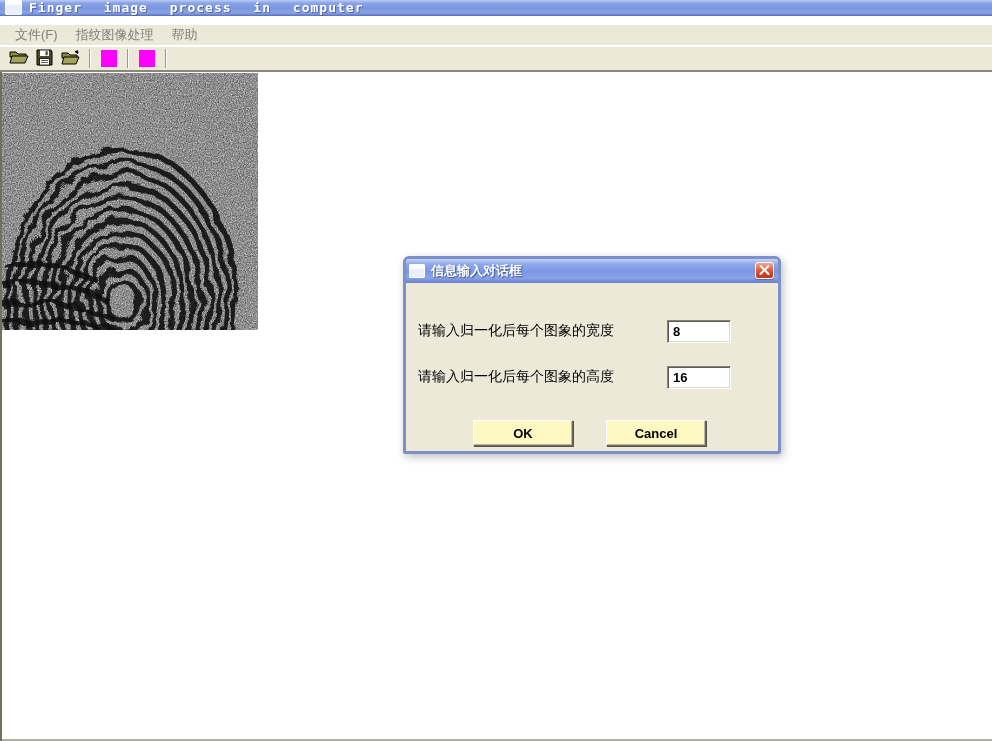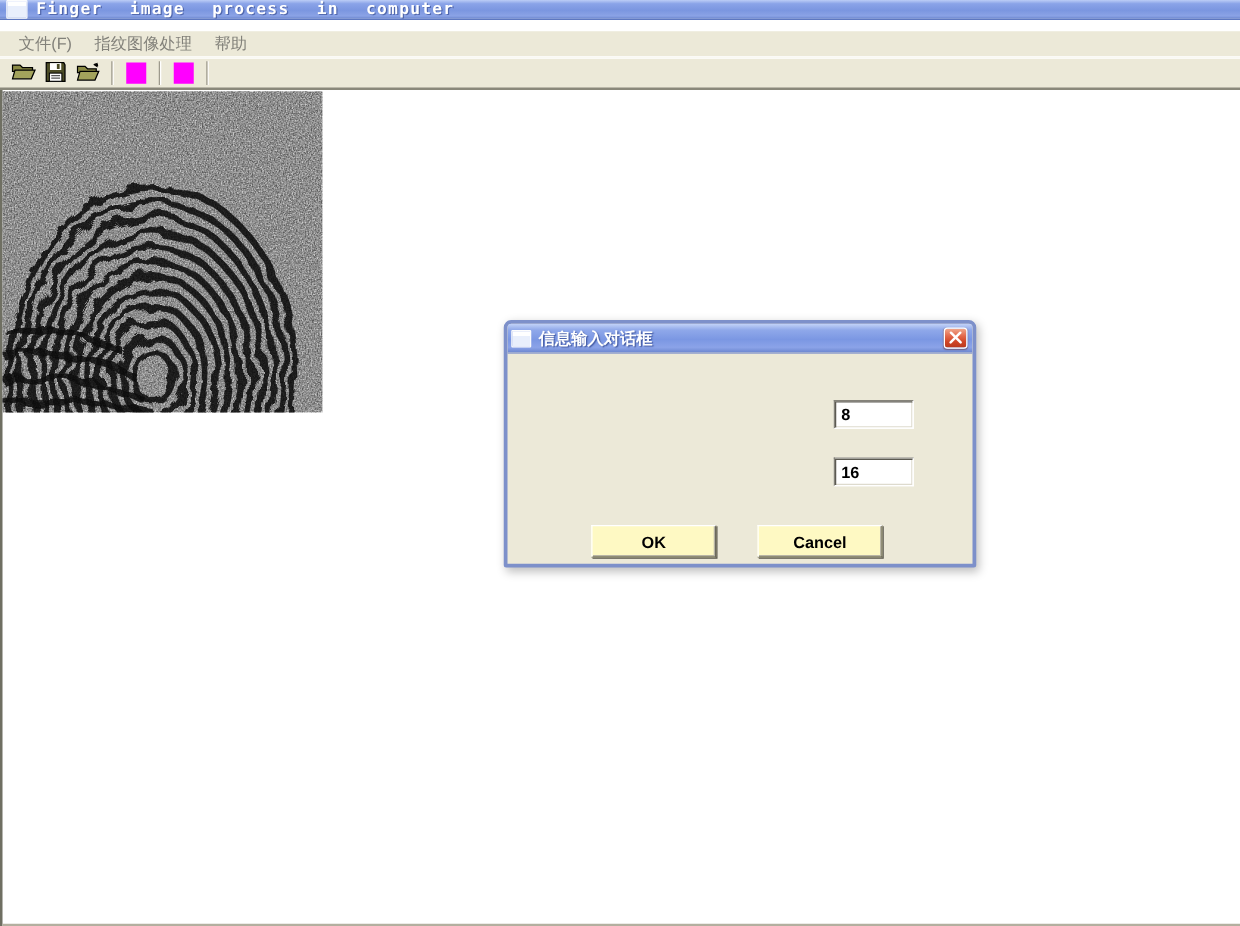--- a/index.html
+++ b/index.html
@@ -169,20 +169,22 @@
 
   <div class="dialog">
     <div class="dlg-titlebar">
       <span class="dlg-icon"></span>
       <span class="dlg-title">信息输入对话框</span>
       <button class="close">
         <span class="x-icon"></span>
       </button>
     </div>
     <div class="dlg-body">
+      <span class="fld-label row1">请输入归一化后每个图象的宽度</span>
       <input class="tb row1" type="text" value="8" style="">
+      <span class="fld-label row2">请输入归一化后每个图象的高度</span>
       <input class="tb row2" type="text" value="16" style="">
       <button class="btn ok">OK</button>
       <button class="btn cancel">Cancel</button>
     </div>
   </div>
 
 </div>
 
 </body></html>

